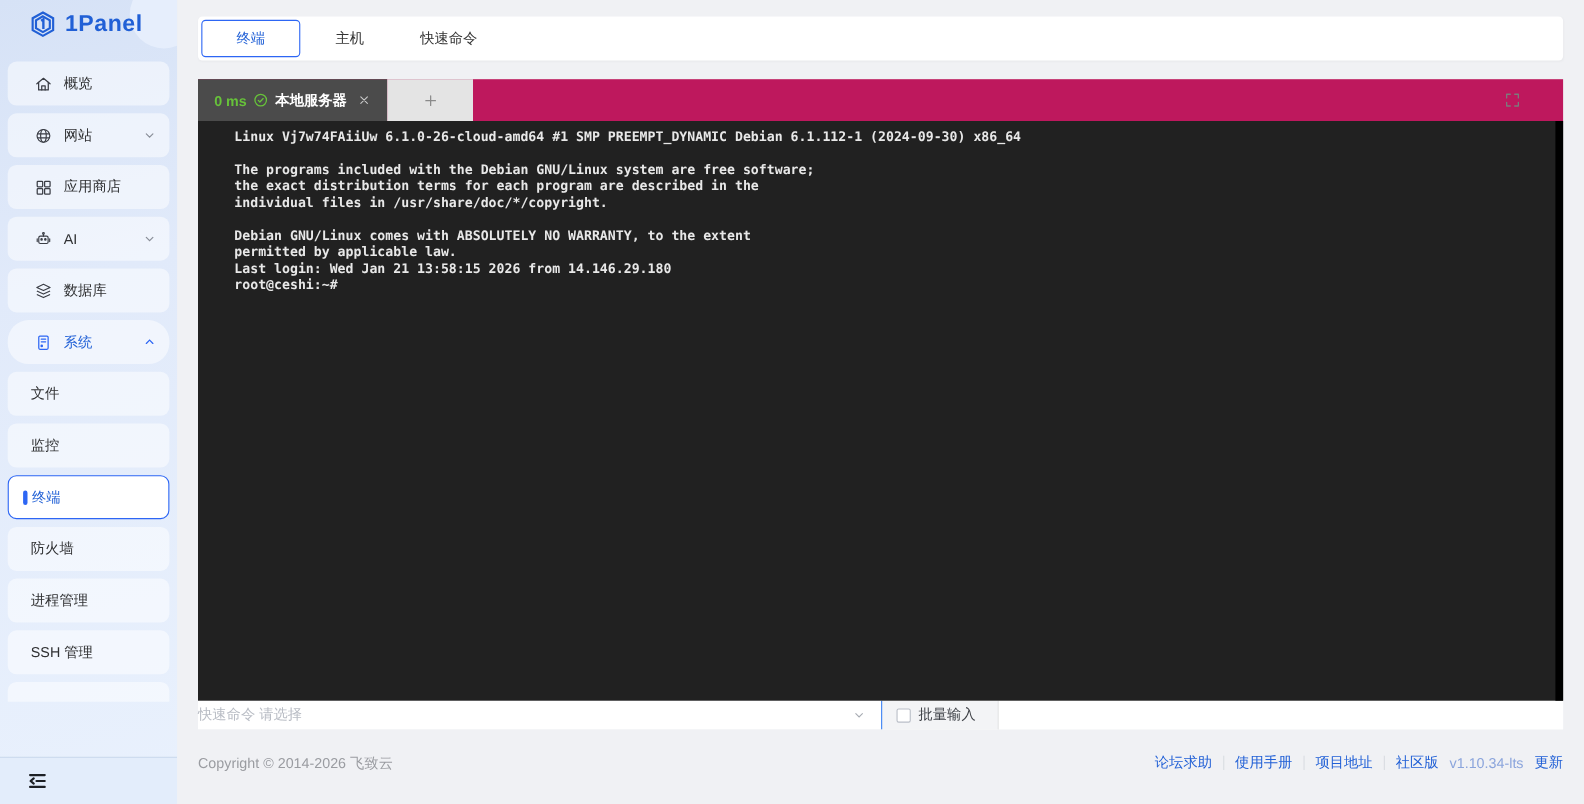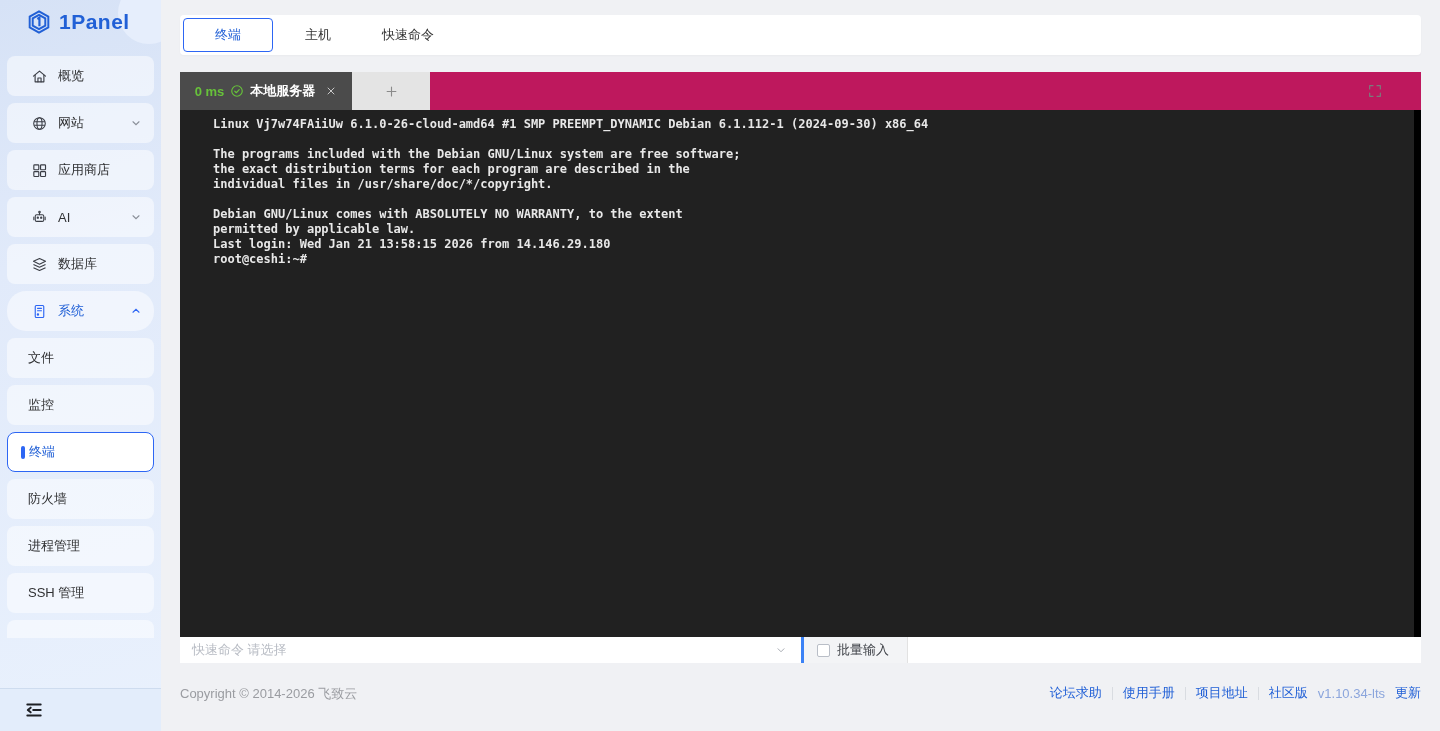--- a/index.html
+++ b/index.html
@@ -58,24 +58,24 @@
   .fs-btn { position:absolute; right:38px; top:11px; display:flex; color:#7b7b7b; cursor:pointer; }
 
   .term-screen { position:relative; width:1241px; height:527px; background:#212121; }
   .term-screen .scroll-strip { position:absolute; right:0; top:0; width:7px; height:527px;
     background:#000; }
   .term-pre { position:absolute; left:5px; top:7px; color:#e8e8e8;
     font-family:"DejaVu Sans Mono","Liberation Mono",monospace; font-size:12px;
     font-weight:bold; line-height:15px; white-space:pre;margin-left:28px; }
 
   .term-inputbar { width:1241px; height:26px; background:#fff; display:flex; align-items:stretch; }
-  .qc-select { width:621px; display:flex; align-items:center; padding:0 12px;
+  .qc-select { width:621px; display:flex; align-items:center; padding:0 0;
     color:#b8bcc4; font-size:13px; position:relative; cursor:pointer; }
   .qc-select .chev { position:absolute; right:14px; color:#a8acb3; display:flex; }
-  .batch-box { width:107px; background:#f3f4f6; border-left:3px solid #3b82f6;
+  .batch-box { width:107px; background:#f3f4f6; border-left:1px solid #3b82f6;
     border-right:1px solid #e2e2e2; display:flex; align-items:center; gap:7px;
     padding-left:13px; cursor:pointer; }
   .checkbox { width:13px; height:13px; border:1px solid #b9bec7; border-radius:2px;
     background:#fff; }
   .batch-label { font-size:13px; color:#3c3f45; }
   .inputbar-rest { flex:1; background:#fff; }
 
   
   .footer { position:absolute; left:0; bottom:12px; width:1279px; height:68px;text-align:right; }
   .copyright { position:absolute; left:19px; top:34px; font-size:13px; color:#9a9ca1; }

